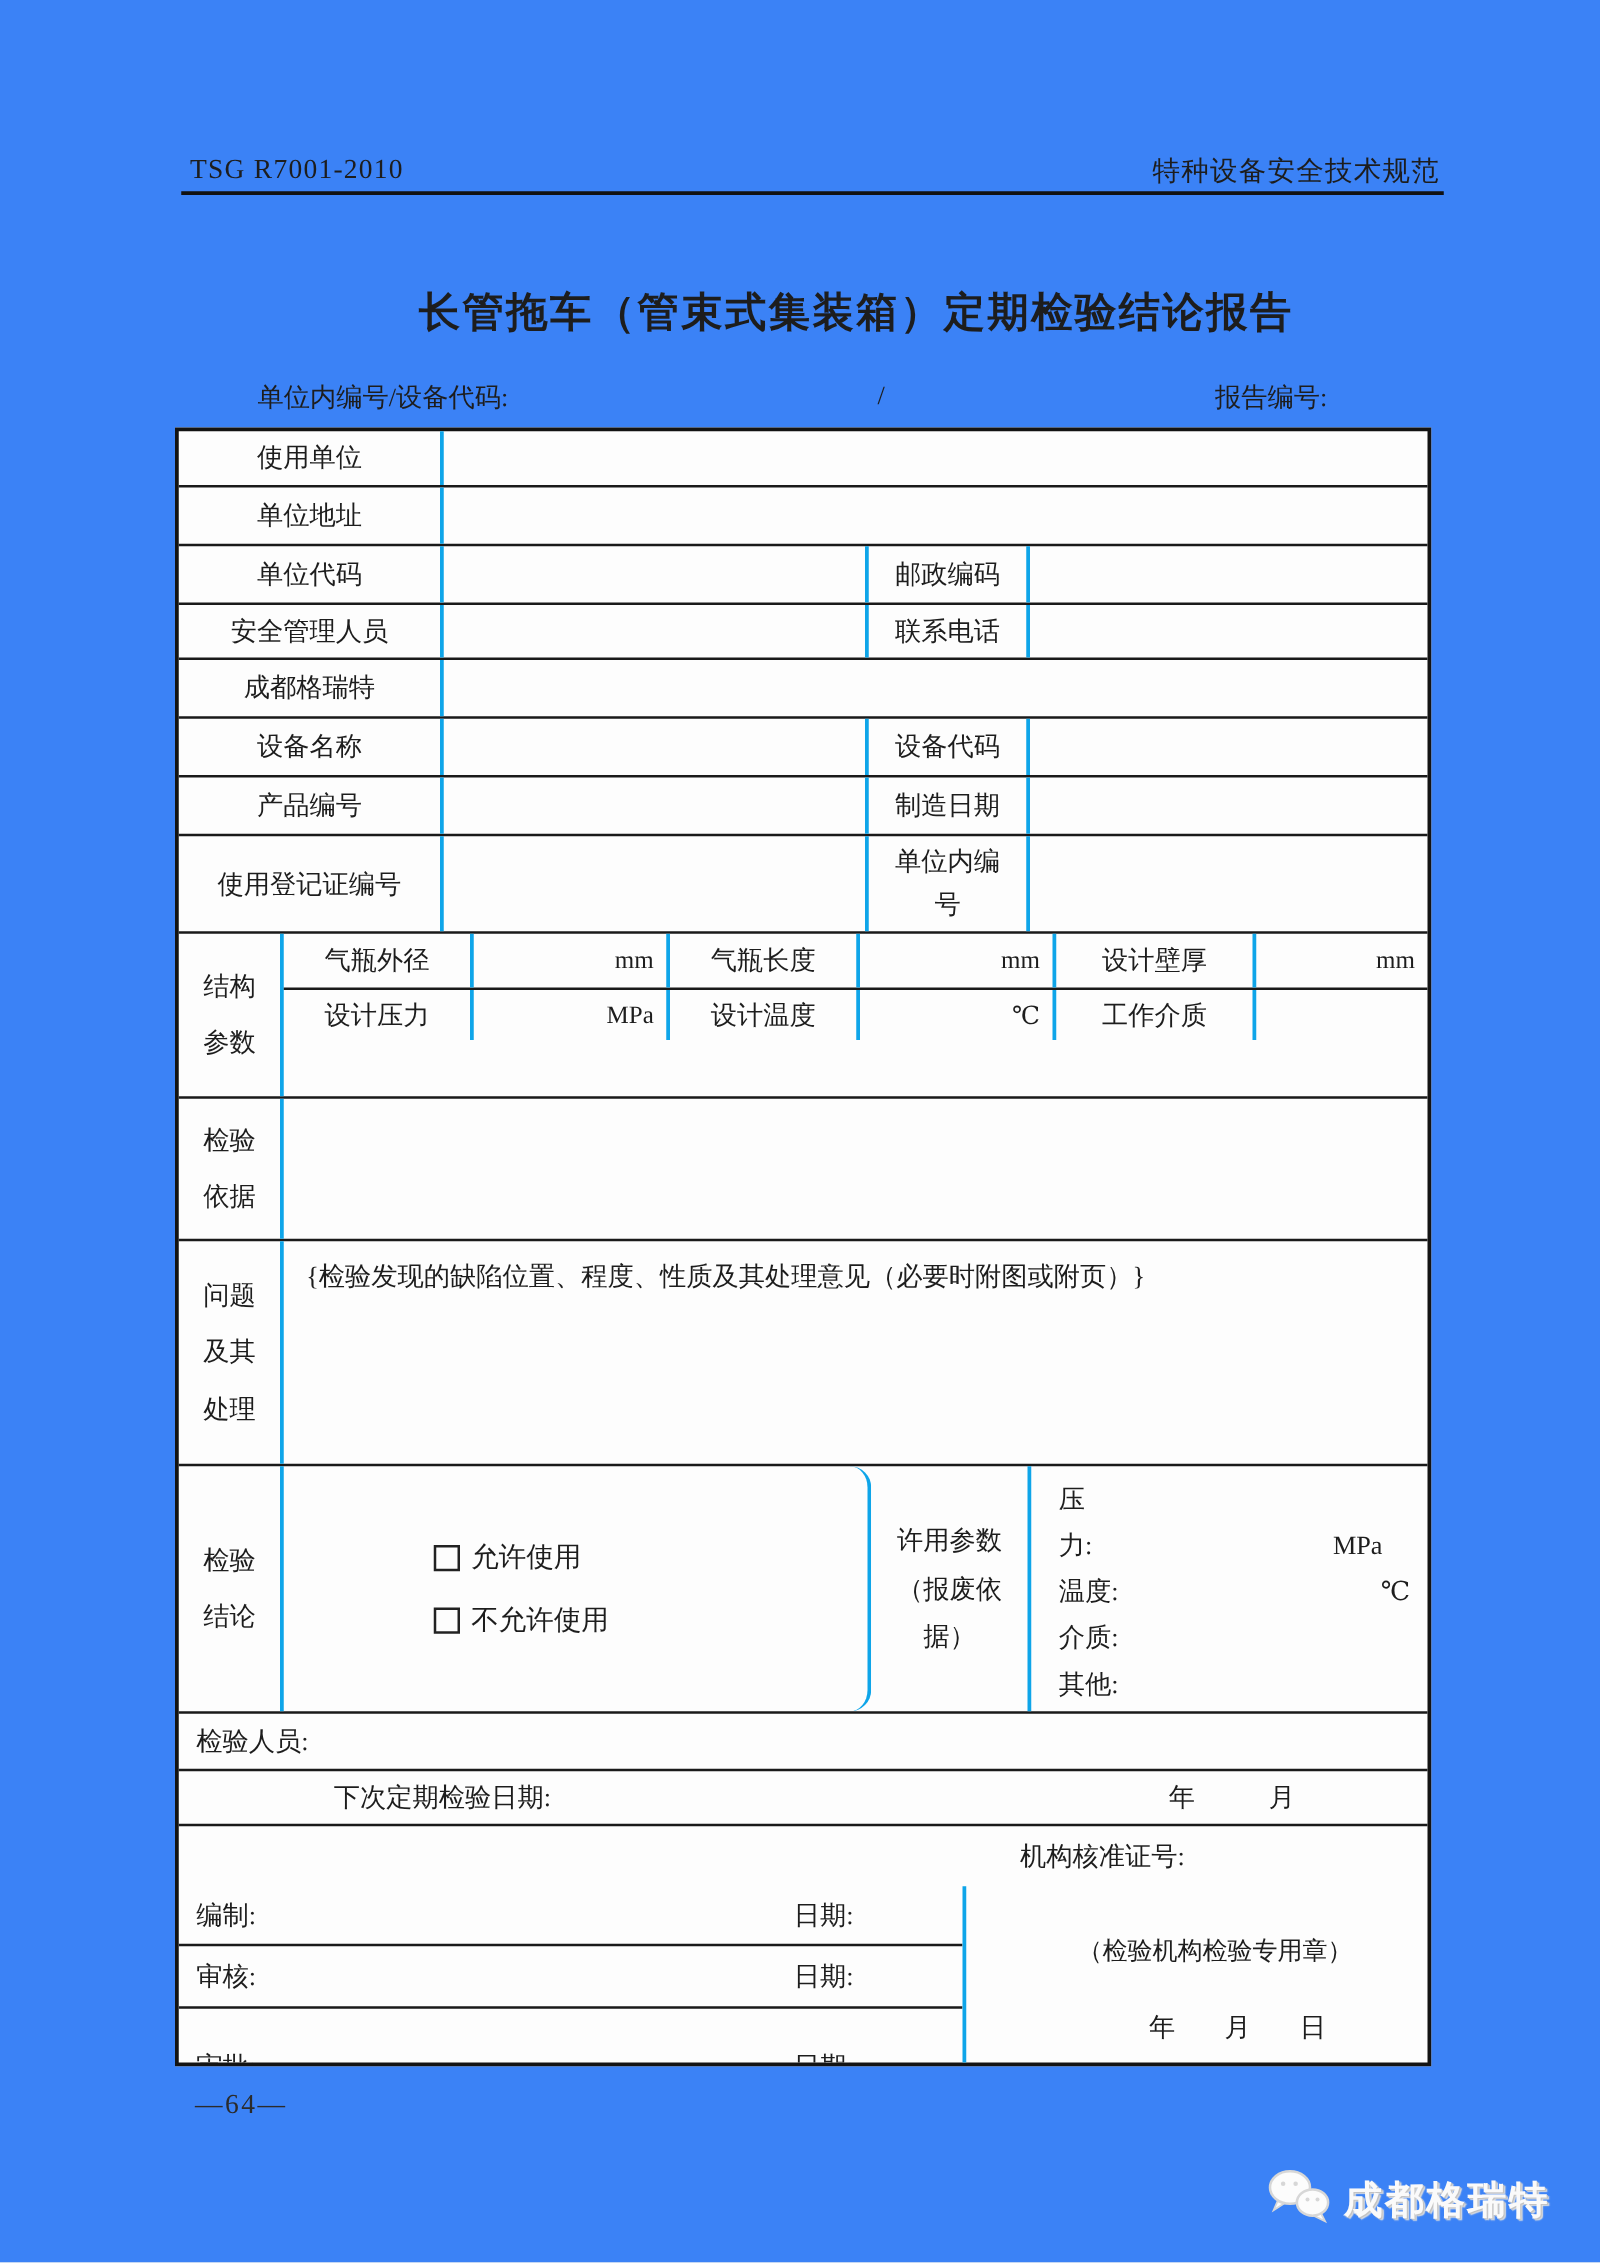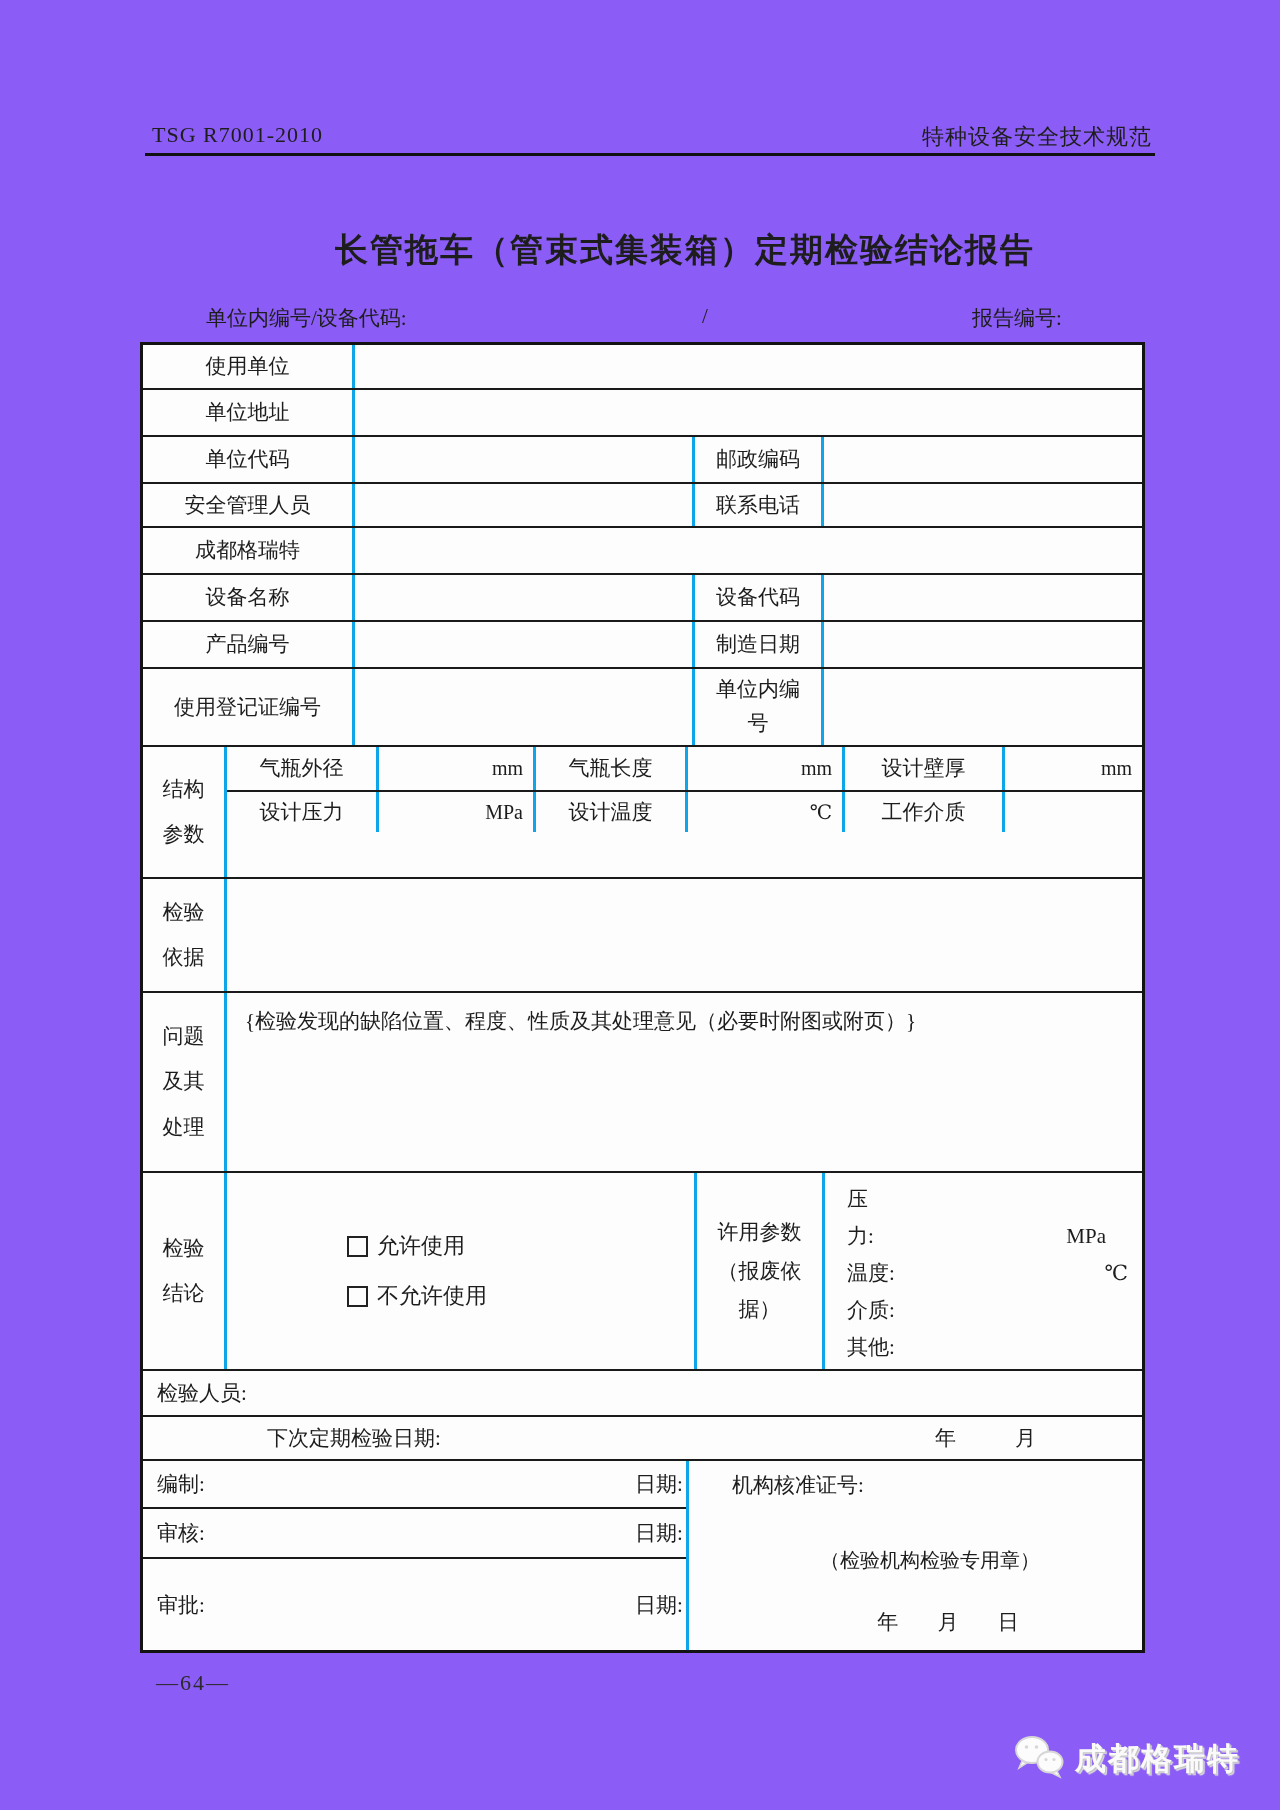--- a/index.html
+++ b/index.html
@@ -1,18 +1,18 @@
 <!DOCTYPE html>
 <html><head>
 <meta charset="utf-8">
 <style>
   html,body{margin:0;padding:0;background:#efefef;}
   .page{
     position:relative; width:1280px; height:1810px; overflow:hidden;
-    background:#8b5cf6; color:#1d1d1d;
+    background:#3b82f6; color:#1d1d1d;
     font-family:"Liberation Serif","DejaVu Serif",serif;
   }
   
   .hdr-left{position:absolute; left:152px; top:122px; font-size:22px; letter-spacing:1px;}
   .hdr-right{position:absolute; right:128px; top:122px; font-size:22px; letter-spacing:1px;}
   .hdr-rule{position:absolute; left:145px; top:153px; width:1010px; height:3px; background:#111;}
   
   .doc-title{position:absolute; left:140px; top:228px; width:1090px; text-align:center;
     font-size:33px; font-weight:bold; letter-spacing:2px;}
   
@@ -23,22 +23,22 @@
   
   .tbl{position:absolute; left:140px; top:342px; width:1005px; border:3px solid #131313; box-sizing:border-box; background:#fdfdfd;}
   .row{display:flex; border-bottom:2px solid #1a1a1a;}
   .row.last{border-bottom:none;}
   .cell{border-right:3px solid #0ea5e9; box-sizing:border-box; display:flex; align-items:center; justify-content:center; overflow:hidden;}
   .cell.end{border-right:none;}
   .lab{font-size:21px; text-align:center; line-height:1.55;}
   
   .w-l1{width:212px;} .w-v1{width:340px;} .w-l2{width:129px;} .w-v2{flex:1;}
   .w-s0{width:84px;} .w-sl{width:152px;} .w-sv{width:157px;} .w-sl3{width:160px;} .w-sv3{flex:1;}
-  .w-cb{width:470px;} .w-xu{width:128px;} .w-pp{flex:1;}
-  .w-left{width:546px;} .w-right{flex:1;margin-left:29px;}
+  .w-cb{width:470px;border-radius:17px;} .w-xu{width:128px;} .w-pp{flex:1;}
+  .w-left{width:630px;margin-top:48px;} .w-right{flex:1;margin-left:29px;}
   
   .h43{height:43px;} .h45{height:45px;} .h42{height:42px;} .h76{height:76px;}
   .h130{height:130px;} .h112{height:112px;} .h178{height:178px;} .h196{height:196px;}
   .h44{height:44px;} .h189{height:189px;}
   .sh43{height:43px;} .sh40{height:40px;}
   .unit{justify-content:flex-end; padding-right:10px; font-size:20px;}
   .narrowlab{padding:0 16px; line-height:1.6;}
   .stack{flex:1; display:flex; flex-direction:column;}
   .srow{display:flex; border-bottom:2px solid #1a1a1a;}
   .srow.last{border-bottom:none;}

